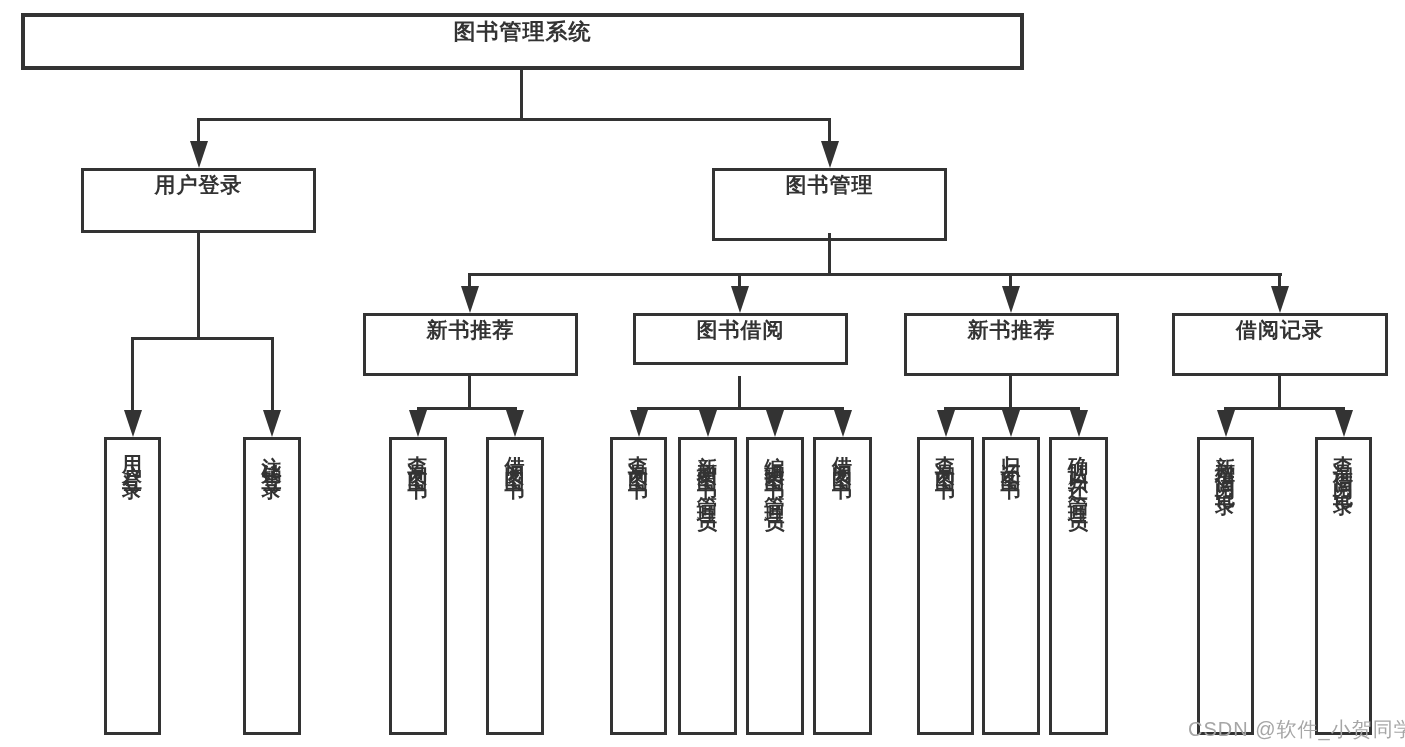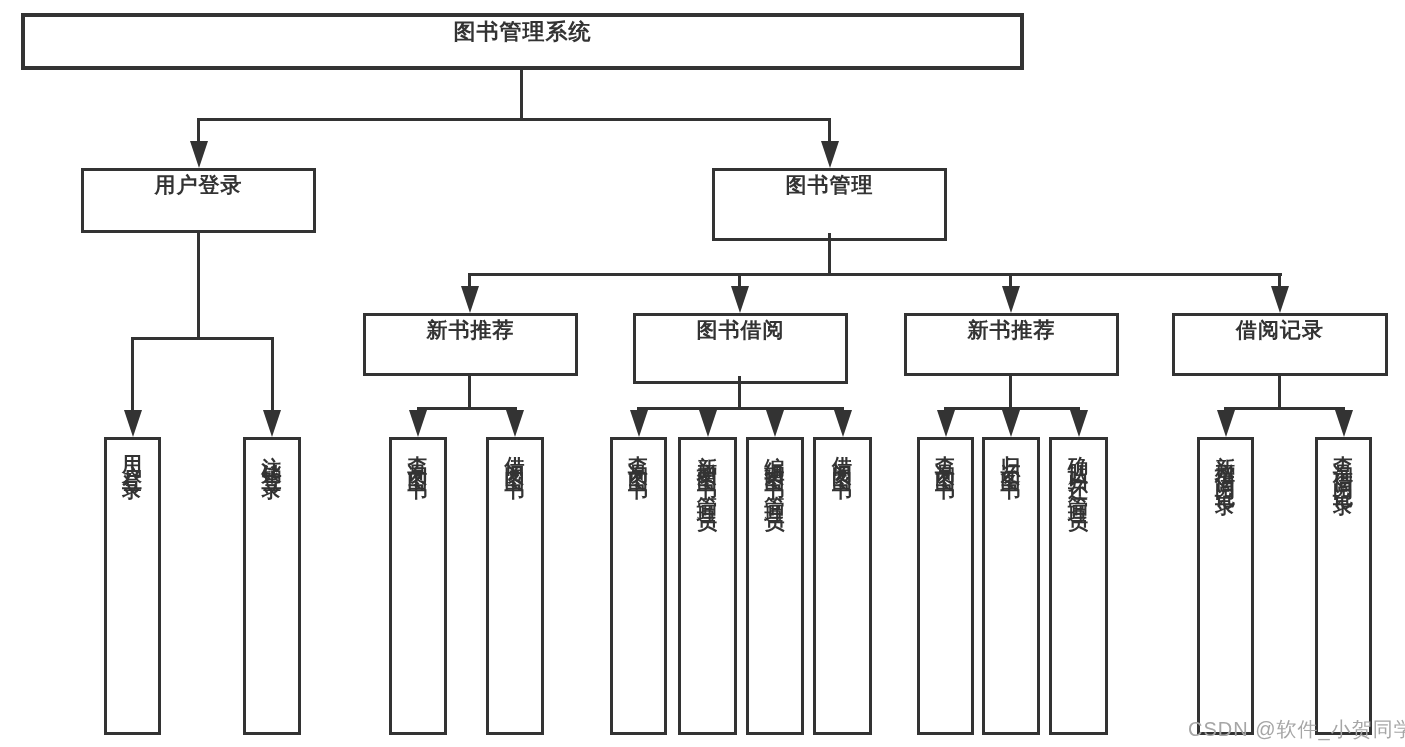--- a/index.html
+++ b/index.html
@@ -106,21 +106,21 @@
   <div class="vline" style="left:738px;top:276px;height:12px;"></div>
   <div class="arrow" style="left:731px;top:286px;"></div>
   <div class="vline" style="left:1009px;top:276px;height:12px;"></div>
   <div class="arrow" style="left:1002px;top:286px;"></div>
   <div class="vline" style="left:1278px;top:276px;height:12px;"></div>
   <div class="arrow" style="left:1271px;top:286px;"></div>
 
   <div class="box" style="left:363px;top:313px;width:215px;height:63px;">
     <span>新书推荐</span>
   </div>
-  <div class="box" style="left:633px;top:313px;width:215px;height:71px;">
+  <div class="box" style="left:633px;top:313px;width:215px;height:52px;">
     <span>图书借阅</span>
   </div>
   <div class="box" style="left:904px;top:313px;width:215px;height:63px;">
     <span>新书推荐</span>
   </div>
   <div class="box" style="left:1172px;top:313px;width:216px;height:63px;">
     <span>借阅记录</span>
   </div>
 
   <div class="vline" style="left:468px;top:376px;height:31px;"></div>

